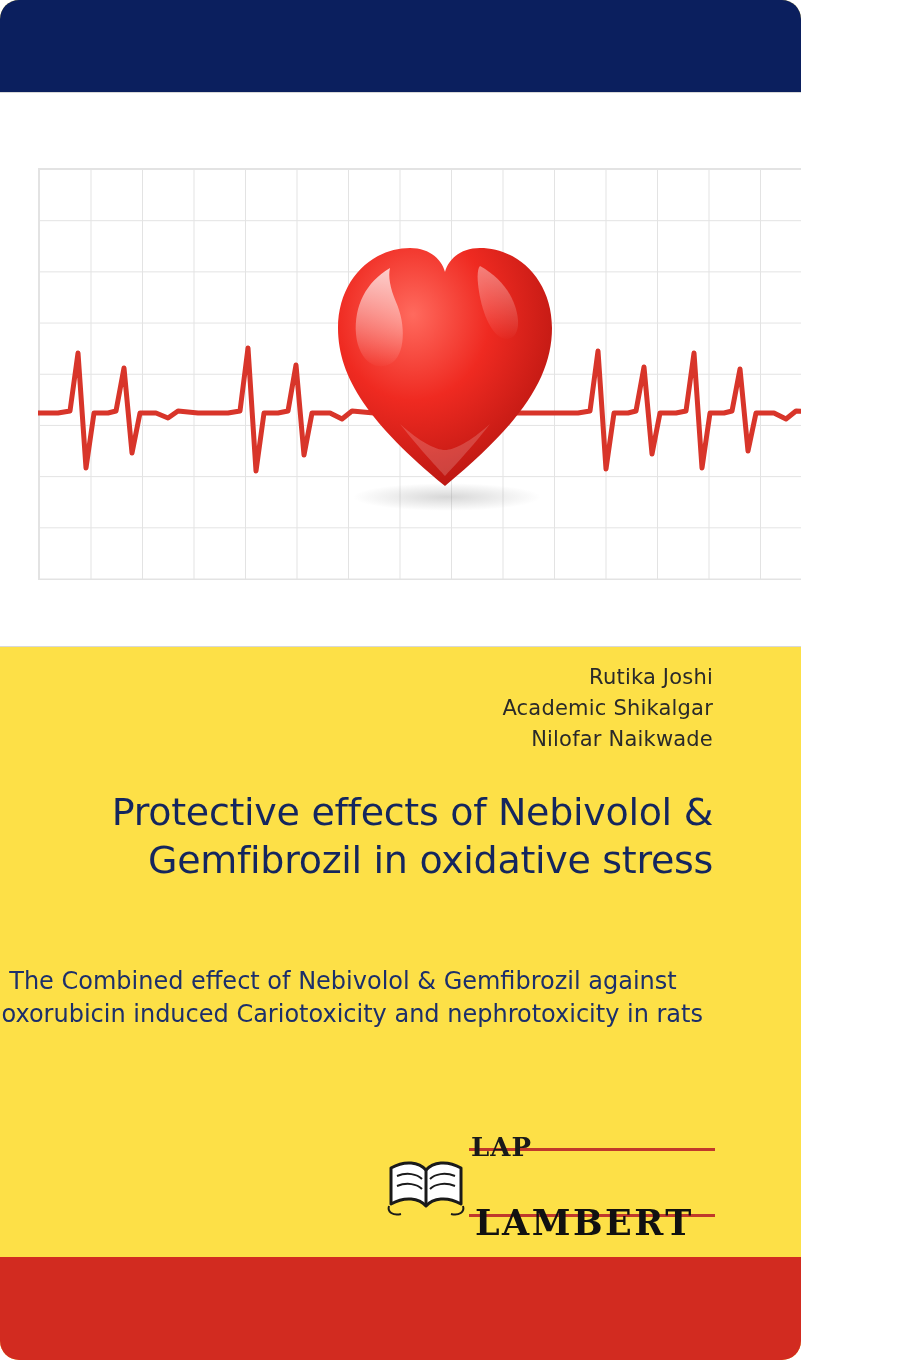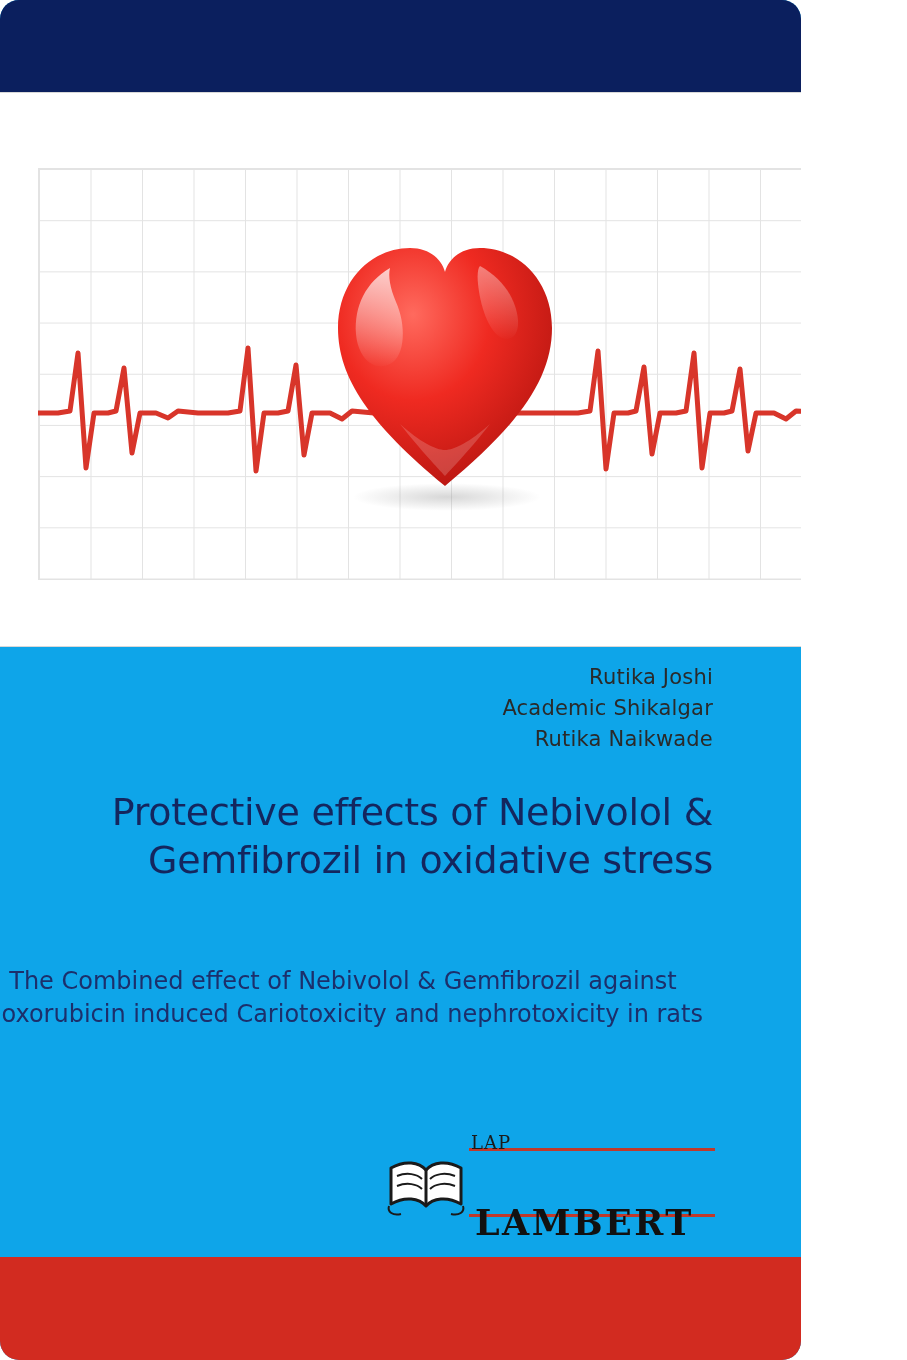--- a/index.html
+++ b/index.html
@@ -7,21 +7,21 @@
     padding: 0;
     background: #ffffff;
   }
   body {
     font-family: "DejaVu Sans", sans-serif;
   }
   .cover {
     position: relative;
     width: 801px;
     height: 1360px;
-    background: #0ea5e9;
+    background: #fde047;
     overflow: hidden;
     border-radius: 19px;
   }
   
   .top-band {
     position: absolute;
     left: 0;
     top: 0;
     width: 907px;
     height: 92px;
@@ -141,22 +141,22 @@
     left: 84px;
     top: 74px;
     width: 246px;
     height: 3px;
     background: #c0392b;
   }
   .lap-badge {
     position: absolute;
     left: 86px;
     top: -8px;
-    font-size: 18px;
-    font-weight: normal;
+    font-size: 26px;
+    font-weight: bold;
     color: #1a1a1a;
     letter-spacing: 1px;
     font-family: "DejaVu Serif", serif;
   }
   .pub-name {
     position: absolute;
     left: 90px;
     top: 18px;
     font-size: 35px;
     font-weight: bold;
@@ -215,21 +215,21 @@
         <path d="M60,40 C36,54 24,78 26,106 C28,130 44,144 60,136 C76,128 76,96 66,74 C60,60 58,48 60,40 Z" fill="url(#gloss)"></path>
         <path d="M150,38 C172,50 186,70 188,92 C189,106 182,114 172,110 C158,104 150,76 148,56 C147,46 148,40 150,38 Z" fill="url(#gloss)" opacity="0.55"></path>
         <path d="M70,196 C92,224 108,240 115,248 C122,240 140,222 160,196 C140,214 124,222 115,222 C106,222 90,214 70,196 Z" fill="#ffffff" opacity="0.18"></path>
       </svg>
     </div>
   </div>
 
   <div class="authors">
     <div class="author">Rutika Joshi</div>
     <div class="author">Academic Shikalgar</div>
-    <div class="author">Rutika Naikwade</div>
+    <div class="author">Nilofar Naikwade</div>
   </div>
 
   <div class="title">Protective effects of Nebivolol &amp; Gemfibrozil in oxidative stress</div>
 
   <div class="subtitle">The Combined effect of Nebivolol &amp; Gemfibrozil against Doxorubicin induced Cariotoxicity and nephrotoxicity in rats</div>
 
   <div class="publisher">
     <div class="pub-rule-top"></div>
     <div class="pub-rule-bottom"></div>
     <svg class="book-mark" viewBox="0 0 82 70">

